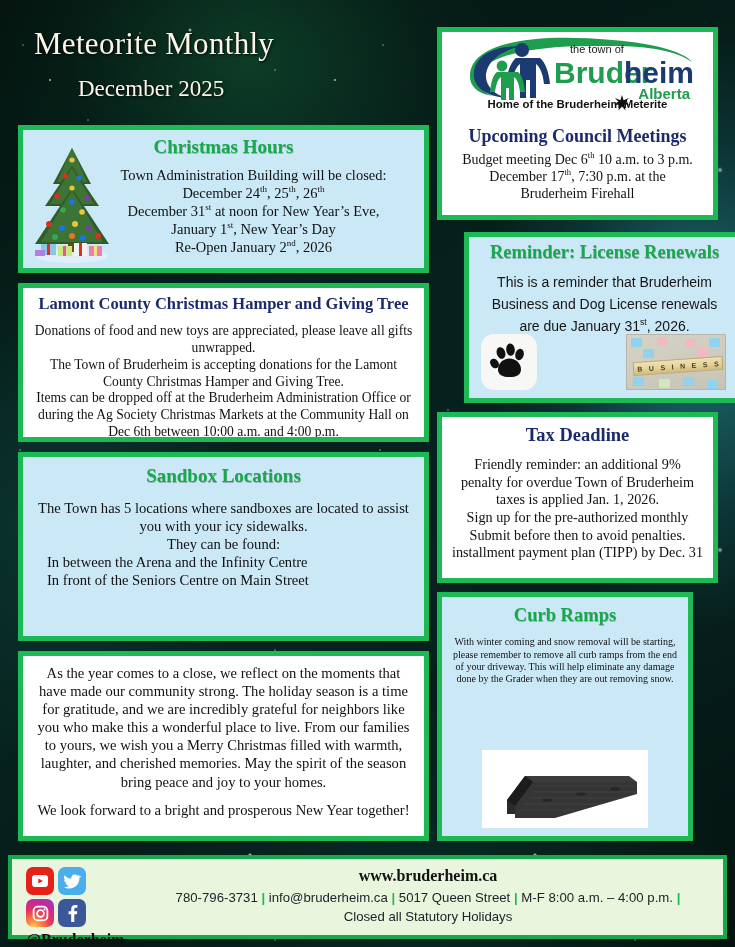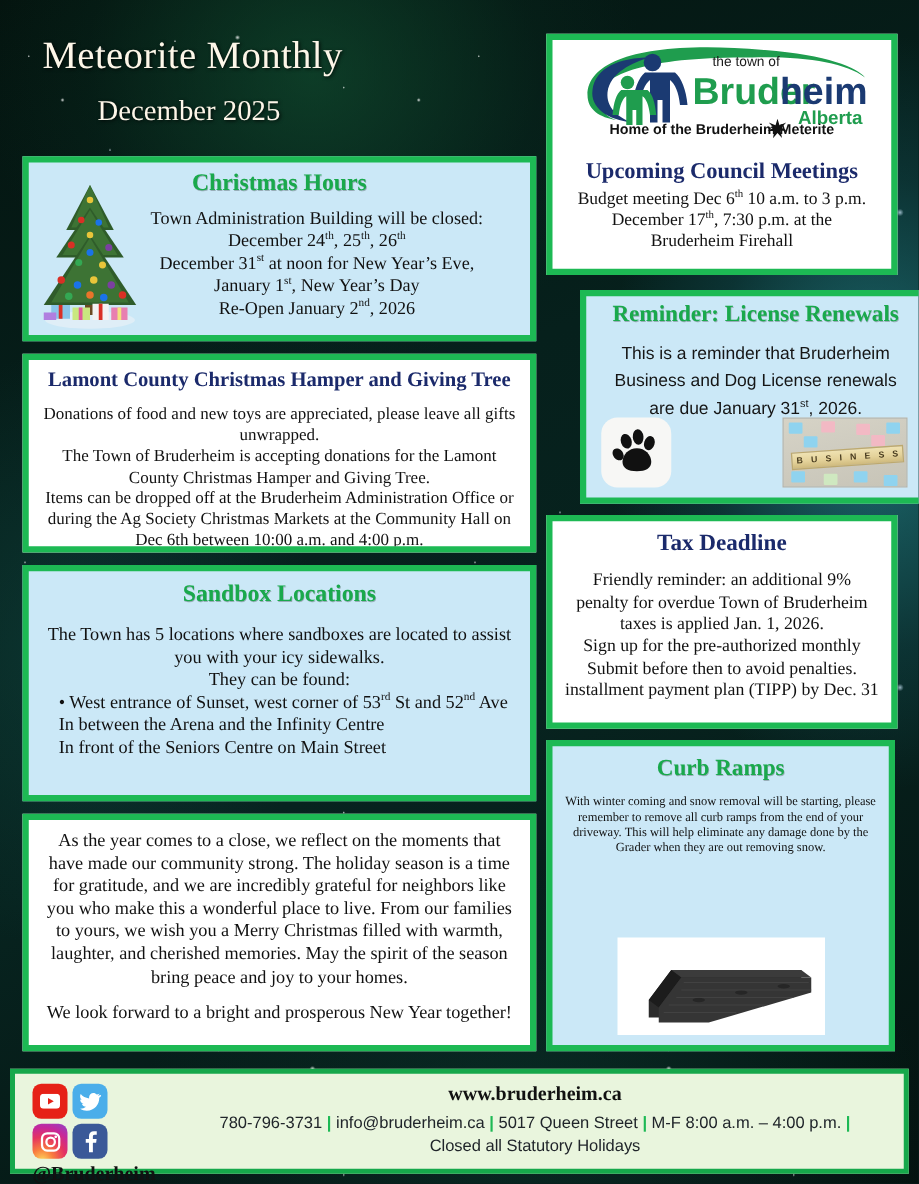--- a/index.html
+++ b/index.html
@@ -133,21 +133,21 @@
   #box-license .lic-body {
     font-family: Liberation Sans, sans-serif;
     font-size: 14px; text-align: center; color: #151515;
     line-height: 1.55; margin-top: 9px; padding: 0 12px;
   }
 
   #box-tax { left: 437px; top: 412px; width: 281px; height: 171px; }
   #box-tax .bx-title { font-size: 18.5px; margin-top: 8px; }
   #box-tax .bx-body { font-size: 14.2px; margin-top: 10px; padding: 0 5px; }
 
-  #box-curb { left: 437px; top: 592px; width: 279px; height: 249px; }
+  #box-curb { left: 437px; top: 592px; width: 256px; height: 249px; }
   #box-curb .bx-title { font-size: 18.5px; margin-top: 8px; }
   #box-curb .bx-body { font-size: 10px; margin-top: 10px; padding: 0 6px; }
 
   
   #footer {
     position: absolute; left: 8px; top: 855px; width: 719px; height: 84px;
     background: #e9f5dd; border: 4px solid #16a84b;
   }
   #social-grid {
     position: absolute; left: 14px; top: 8px;
@@ -299,21 +299,20 @@
       <div>Items can be dropped off at the Bruderheim Administration Office or during the Ag Society Christmas Markets at the Community Hall on Dec 6th between 10:00 a.m. and 4:00 p.m.</div>
       <div class="deadline">Deadline for dropping off is December 17th, 2025</div>
     </div>
   </div>
 
   <div class="box bg-blue" id="box-sandbox">
     <div class="bx-title t-green">Sandbox Locations</div>
     <div class="bx-body">
       <div>The Town has 5 locations where sandboxes are located to assist you with your icy sidewalks.</div>
       <div>They can be found:</div>
-      <div class="loc">• West entrance of Sunset, west corner of 53<sup>rd</sup> St and 52<sup>nd</sup> Ave</div>
       <div class="loc">In between the Arena and the Infinity Centre</div>
       <div class="loc">In front of the Seniors Centre on Main Street</div>
 
     </div>
   </div>
 
   <div class="box bg-white" id="box-closing">
     <div class="bx-body">
       <div>As the year comes to a close, we reflect on the moments that have made our community strong. The holiday season is a time for gratitude, and we are incredibly grateful for neighbors like you who make this a wonderful place to live. From our families to yours, we wish you a Merry Christmas filled with warmth, laughter, and cherished memories. May the spirit of the season bring peace and joy to your homes.</div>
       <div style="height:10px"></div>

